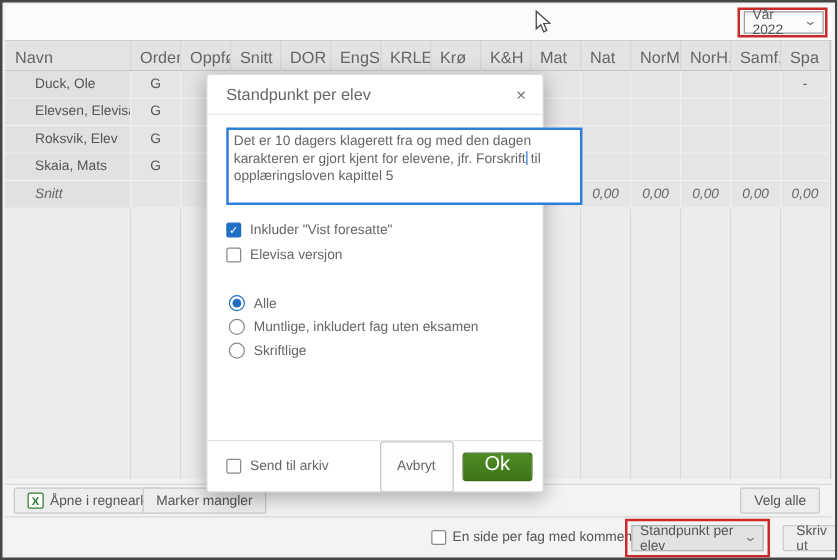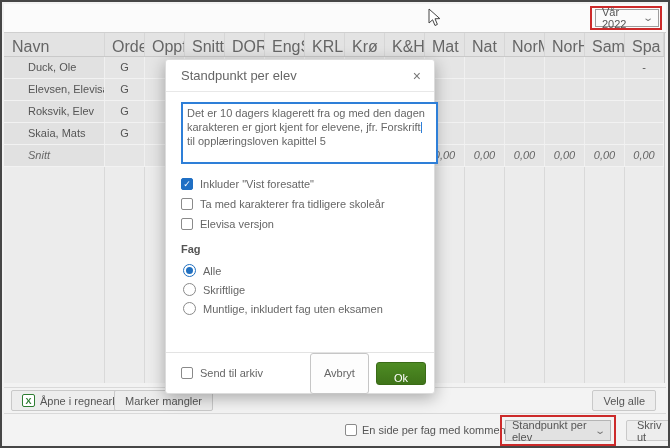--- a/index.html
+++ b/index.html
@@ -12,21 +12,21 @@
   .annobox { position:absolute; border:2px solid #cc2a2a; }
   .anno-period { right:4px; top:2px; width:72px; height:24px; }
   .select { display:flex; align-items:center; justify-content:space-between; background:#f4f4f4; border:1px solid #9d9d9d; color:#555; font-size:11px; padding:0 6px; }
   .period-select { position:absolute; right:7px; top:5px; width:64px; height:18px; background:#fbfbfb; }
   .chev { color:#777; font-size:10px; line-height:1; transform:scaleX(1.4); }
   .cursor { position:absolute; left:424px; top:4px; width:14px; height:20px; z-index:60; }
 
   
   .table-area { position:absolute; left:2px; top:31px; right:3px; bottom:63px; display:flex; flex-direction:column; background:#ececec; border-right:1px solid #c9c9c9; }
   .thead { display:flex; height:24px; background:#e3e3e3; border-bottom:1px solid #c9c9c9; }
-  .hcell { width:40px; flex:0 0 auto; font-size:16px; color:#666; padding:5px 0 0 7px; border-right:1px solid #d6d6d6; white-space:nowrap; overflow:hidden; }
+  .hcell { width:40px; flex:0 0 auto; font-size:13px; color:#666; padding:5px 0 0 7px; border-right:1px solid #d6d6d6; white-space:nowrap; overflow:hidden; }
   .hcell.c0 { width:101px; padding-left:8px; }
   .hcell:last-child { flex:1 1 auto; }
   .trow { display:flex; height:22px; background:#e5e5e5; border-bottom:1px solid #f2f2f2; }
   .cell { width:40px; flex:0 0 auto; font-size:11px; color:#555; text-align:center; padding-top:4px; border-right:1px solid #f0f0f0; white-space:nowrap; overflow:hidden; }
   .cell.c0 { width:101px; text-align:left; padding-left:24px; background:#e1e1e1; }
   .cell:last-child { flex:1 1 auto; }
   .trow.snitt .cell { font-style:italic; color:#666; }
   .filler { display:flex; flex:1 1 auto; background:#ececec; }
   .fcell { width:40px; flex:0 0 auto; border-right:1px solid #d9d9d9; }
   .fcell.c0 { width:101px; }
@@ -55,32 +55,32 @@
   .radio.sel { border-color:#2170c0; }
   .radio.sel::after { content:""; position:absolute; left:2px; top:2px; width:7px; height:7px; border-radius:50%; background:#2170c0; }
 
   
   .dialog { position:absolute; left:163px; top:57px; width:270px; height:335px; background:#ffffff; border:1px solid #dcdcdc; border-radius:3px; box-shadow:0 4px 16px rgba(0,0,0,0.3); z-index:20; display:flex; flex-direction:column; }
   .dlg-head { height:32px; border-bottom:1px solid #e8e8e8; display:flex; align-items:center; justify-content:space-between; padding:0 13px 0 15px; }
   .dlg-title { font-size:13px; color:#666; }
   .dlg-close { font-size:14px; color:#777; cursor:default; }
   .dlg-body { flex:1 1 auto; padding:10px 14px 0 15px; }
   .dlg-instr { font-size:11px; color:#777; margin-bottom:4px; }
-  .textbox { width:257px; height:62px; border:2px solid #2e7fd8; background:#fff; font-size:11px; color:#666; line-height:14px; padding:2px 4px; overflow:hidden; }
+  .textbox { width:285px; height:62px; border:2px solid #2e7fd8; background:#fff; font-size:11px; color:#666; line-height:14px; padding:2px 4px; overflow:hidden; }
   .caret { display:inline-block; width:1px; height:11px; background:#2e7fd8; vertical-align:-2px; }
   .optlist { margin-top:10px; }
   .optrow { display:flex; align-items:center; gap:7px; height:20px; }
   .optlabel { font-size:11px; color:#666; white-space:nowrap; }
   .fag { font-size:11px; font-weight:bold; color:#555; margin-top:9px; }
-  .radiolist { margin-top:6px; margin-left:2px; }
+  .radiolist { margin-top:19px; margin-left:2px; }
   .radiolist .optrow { height:19px; }
   .dlg-foot { height:41px; border-top:1px solid #e3e3e3; display:flex; align-items:center; padding:0 8px 0 15px; gap:7px; }
   .foot-check { display:flex; align-items:center; gap:7px; margin-right:auto; }
   .btn-cancel { background:#fdfdfd; border:1px solid #c6c6c6; border-radius:3px; color:#666; font-size:11px; height:41px; padding:0 13px; display:inline-flex; align-items:center; }
-  .btn-ok { background:linear-gradient(#4e8c24,#3f7419); border:1px solid #3a6b17; border-radius:3px; color:#fff; font-size:11px; height:23px; padding:0 17px; display:inline-flex; align-items:flex-end; }
+  .btn-ok { background:linear-gradient(#4e8c24,#3f7419); border:1px solid #3a6b17; border-radius:3px; color:#fff; font-size:16px; height:23px; padding:0 17px; display:inline-flex; align-items:flex-start; }
 </style>
 </head>
 <body>
 
 <div class="screen">
 
   <div class="topbar">
     <div class="annobox anno-period"></div>
     <div class="select period-select">
       <span>Vår 2022</span>
@@ -248,40 +248,35 @@
     </div>
     <div class="dlg-body">
       <div class="textbox"><span>Det er 10 dagers klagerett fra og med den dagen karakteren er gjort kjent for elevene, jfr. Forskrift</span><span class="caret"></span><span> til opplæringsloven kapittel 5</span></div>
       <div class="optlist" id="cblist">
           <div class="optrow">
             <div class="cb on">✓</div>
             <div class="optlabel">Inkluder "Vist foresatte"</div>
           </div>
           <div class="optrow">
             <div class="cb"></div>
-            <div class="optlabel">Ta med karakterer fra tidligere skoleår</div>
-          </div>
-          <div class="optrow">
-            <div class="cb"></div>
             <div class="optlabel">Elevisa versjon</div>
           </div>
         </div>
-      <div class="fag">Fag</div>
       <div class="radiolist" id="radiolist">
           <div class="optrow">
             <div class="radio sel"></div>
             <div class="optlabel">Alle</div>
           </div>
           <div class="optrow">
             <div class="radio"></div>
+            <div class="optlabel">Muntlige, inkludert fag uten eksamen</div>
+          </div>
+          <div class="optrow">
+            <div class="radio"></div>
             <div class="optlabel">Skriftlige</div>
-          </div>
-          <div class="optrow">
-            <div class="radio"></div>
-            <div class="optlabel">Muntlige, inkludert fag uten eksamen</div>
           </div>
         </div>
     </div>
     <div class="dlg-foot">
       <div class="foot-check">
         <span class="cb"></span>
         <span class="optlabel">Send til arkiv</span>
       </div>
       <div class="btn-cancel">
         <span>Avbryt</span>

